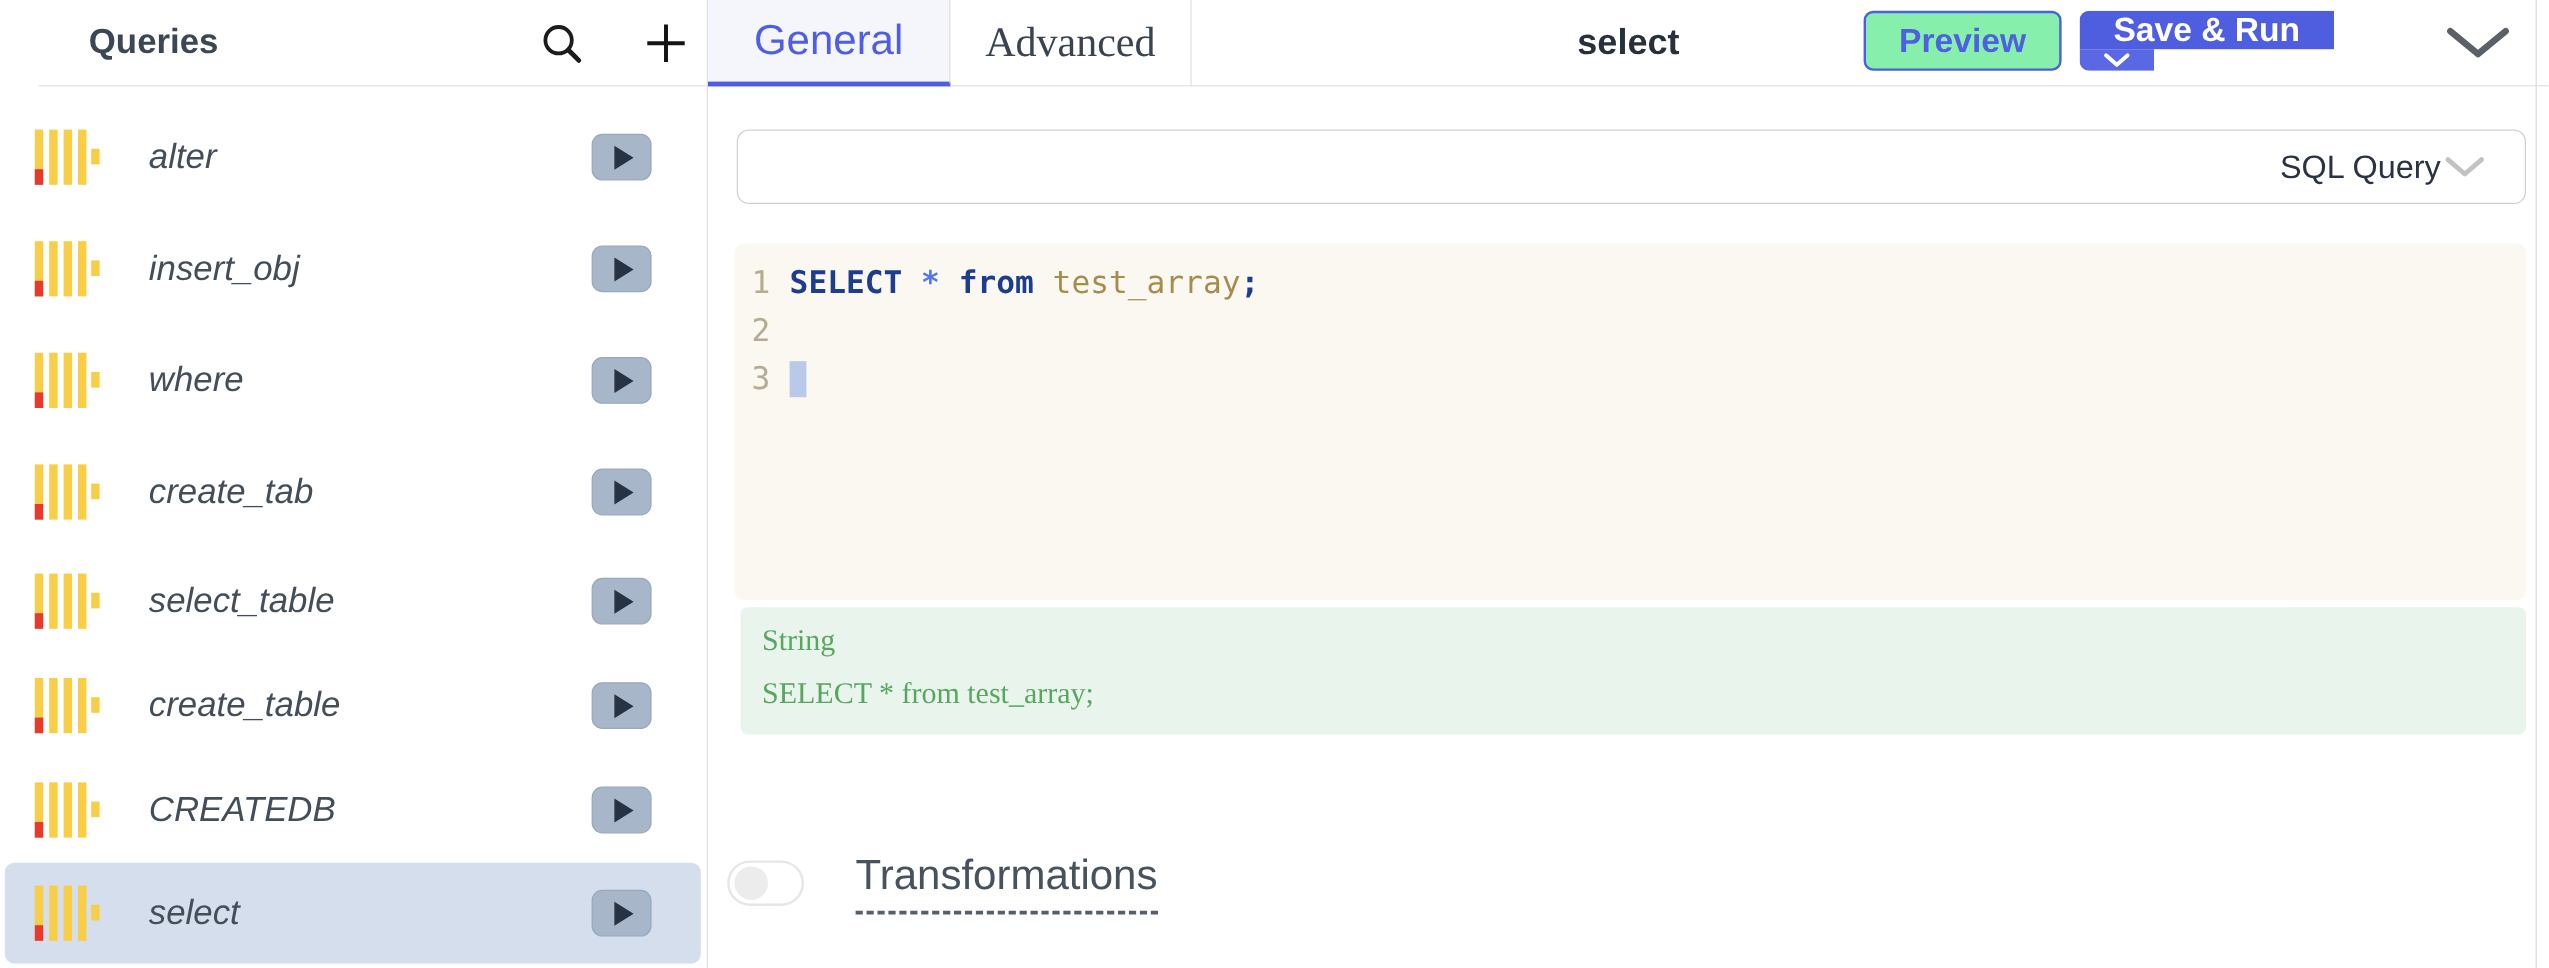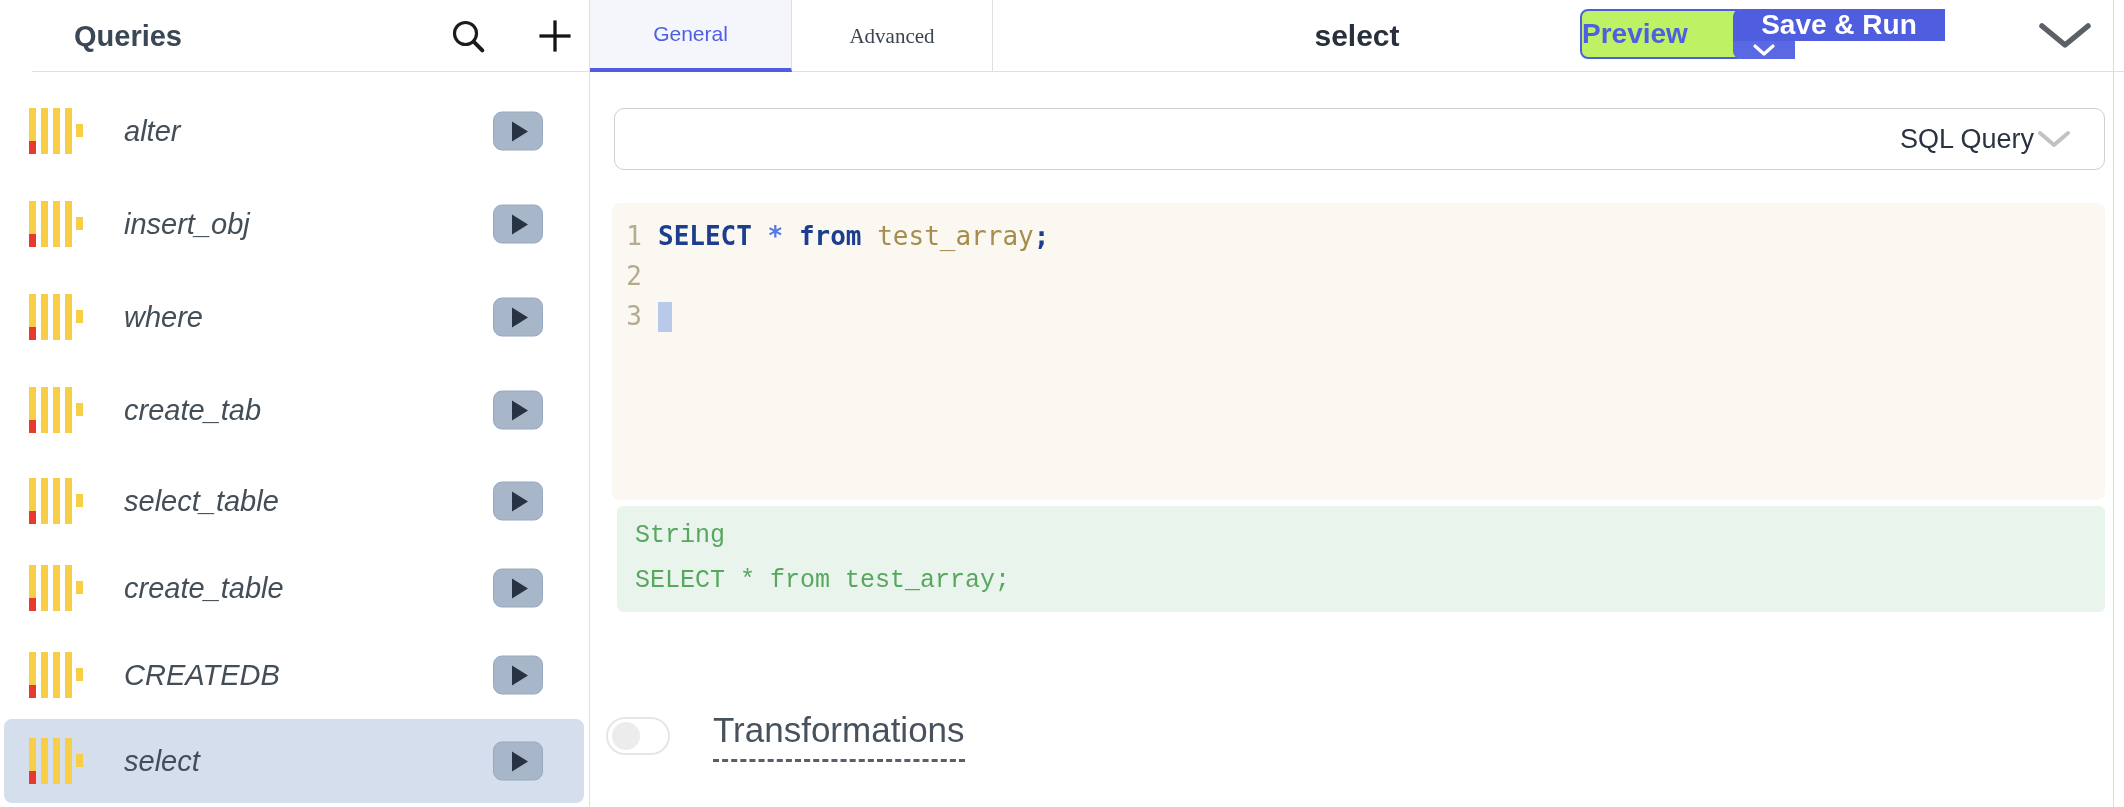--- a/index.html
+++ b/index.html
@@ -52,36 +52,36 @@
     border-top: 10px solid transparent; border-bottom: 10px solid transparent; margin-left: 4px; }
 
   
   .main { position: absolute; left: 590px; top: 0; width: 1534px; height: 807px; background: #fff; }
   .main-header {
     position: absolute; left: 0; top: 0; width: 100%; height: 72px;
     border-bottom: 1px solid #e0e0e0; background: #fff;
   }
   .tab {
     position: absolute; top: 0; height: 72px; display: flex; align-items: center; justify-content: center;
-    font-size: 21px; cursor: pointer; border-right: 1px solid #e0e0e0; color: #394450;
+    font-size: 35px; cursor: pointer; border-right: 1px solid #e0e0e0; color: #394450;
   }
   .tab.active {
     background: #f5f6fc; color: #4f5fe2; border-bottom: 4px solid #4f5ee0;
   }
   .tab-general { left: 0; width: 202px; }
   .tab-advanced { left: 202px; width: 201px; font-family: Liberation Serif, serif; }
   .doc-title {
     position: absolute; left: 50%; top: 50%; transform: translate(-50%,-50%);
     font-size: 30px; font-weight: 700; color: #28303c;
   }
   .preview-btn {
     position: absolute; left: 963px; top: 9px; width: 165px; height: 50px;
-    background: #bef264; border: 2.5px solid #4f5ee0; border-radius: 8px;
+    background: #86efac; border: 2.5px solid #4f5ee0; border-radius: 8px;
     color: #4f5fe2; font-size: 28px; font-weight: 700; cursor: pointer;
-    display: flex; align-items: center;  margin-left: 27px;
+    display: flex; align-items: center; justify-content: center;
   }
   .saverun-btn {
     position: absolute; left: 1143px; top: 9px; width: 274px; height: 50px;
     border-radius: 8px; overflow: hidden; display: flex; cursor: pointer; border: none; flex-direction: column;
   }
   .saverun-main {
     width: 212px; height: 100%; background: #4f5ede; color: #fff;
     font-size: 28px; font-weight: 700; display: flex; align-items: center; justify-content: center;
   }
   .saverun-arrow {
@@ -110,21 +110,21 @@
   .line-num { width: 46px; text-align: right; padding-right: 16px; color: #b5ac90; flex: none; }
   .code-text { white-space: pre; }
   .tok-kw { color: #1d3e8f; font-weight: 700; }
   .tok-op { color: #5577e8; font-weight: 700; }
   .tok-id { color: #a58e4d; }
   .cursor-block { display: inline-block; width: 14px; height: 30px; background: #b9c9ea; vertical-align: middle; }
 
   .eval-panel {
     position: absolute; left: 27px; top: 506px; width: 1488px; height: 106px;
     background: #e9f4ec; border-radius: 6px; padding: 15px 18px;
-    font-family: Liberation Mono, monospace; font-size: 25px; color: #57a75f;
+    font-family: Liberation Serif, serif; font-size: 25px; color: #57a75f;
   }
   .eval-type { margin-bottom: 16px; }
 
   .transform-row { position: absolute; left: 16px; top: 710px; display: flex; align-items: center; }
   .toggle {
     width: 64px; height: 38px; border: 2px solid #e6e6e6; border-radius: 20px;
     background: #fff; position: relative; cursor: pointer; flex: none;
   }
   .toggle-knob {
     position: absolute; left: 4px; top: 3px; width: 28px; height: 28px;

